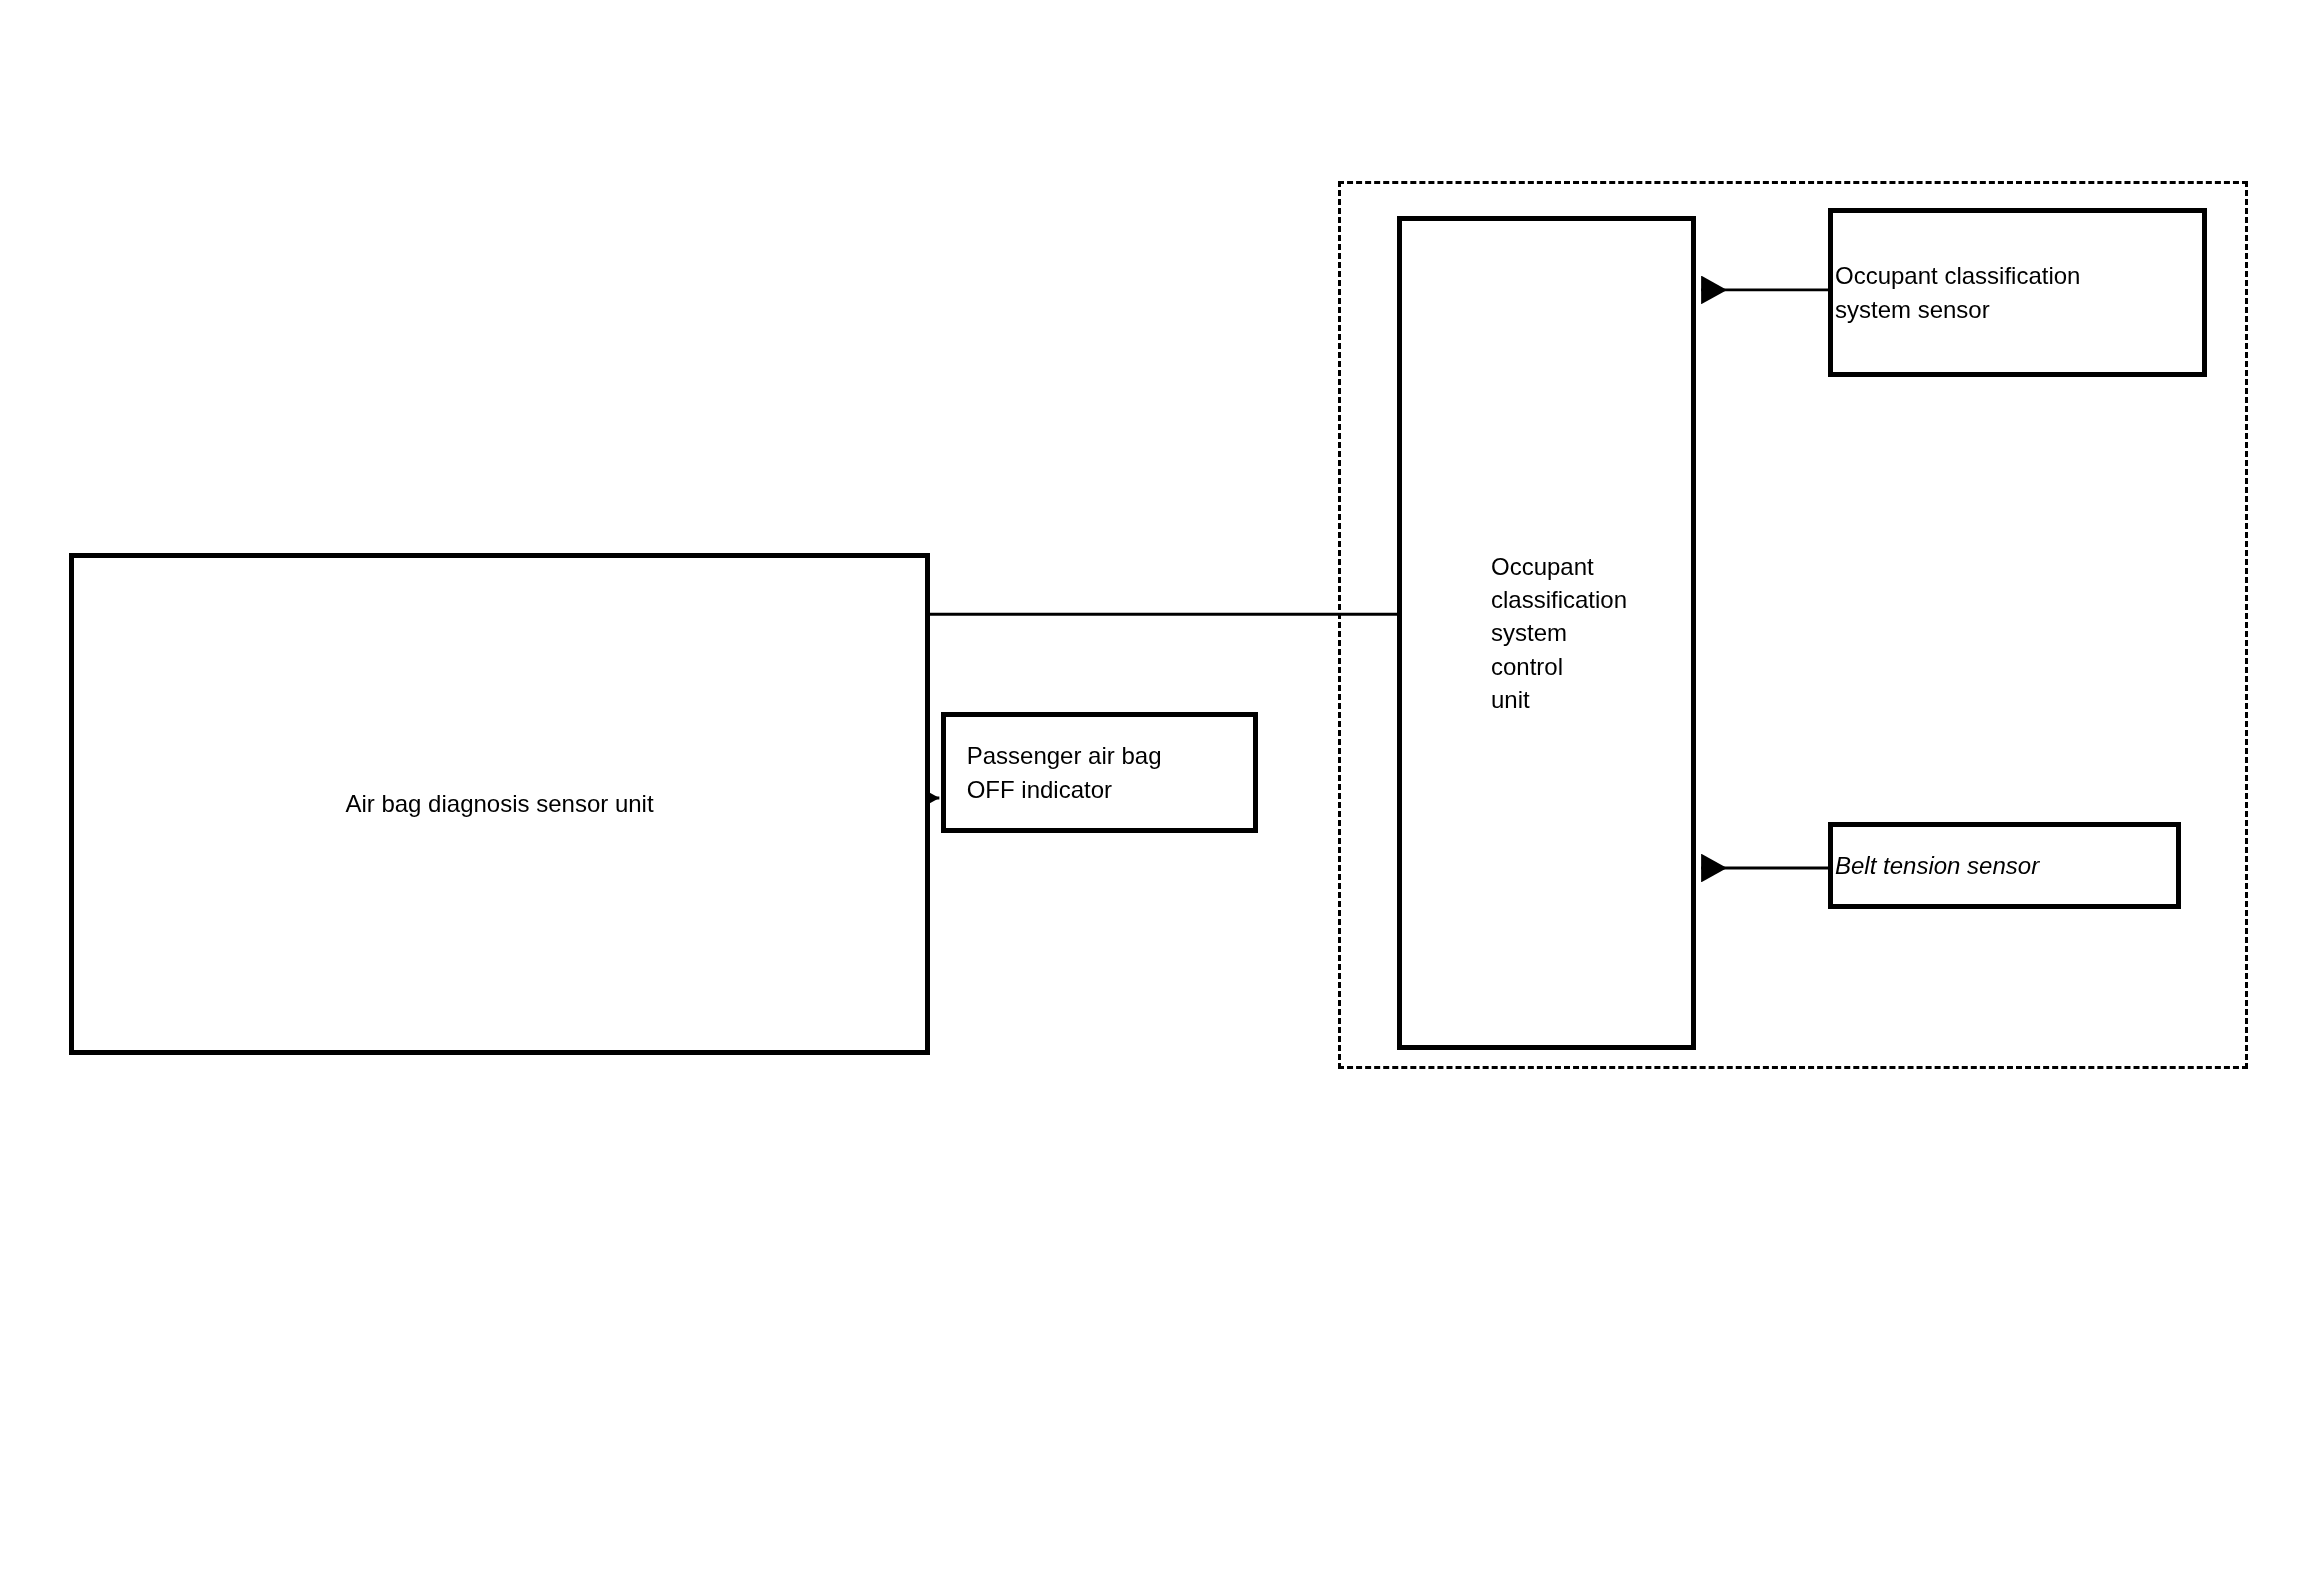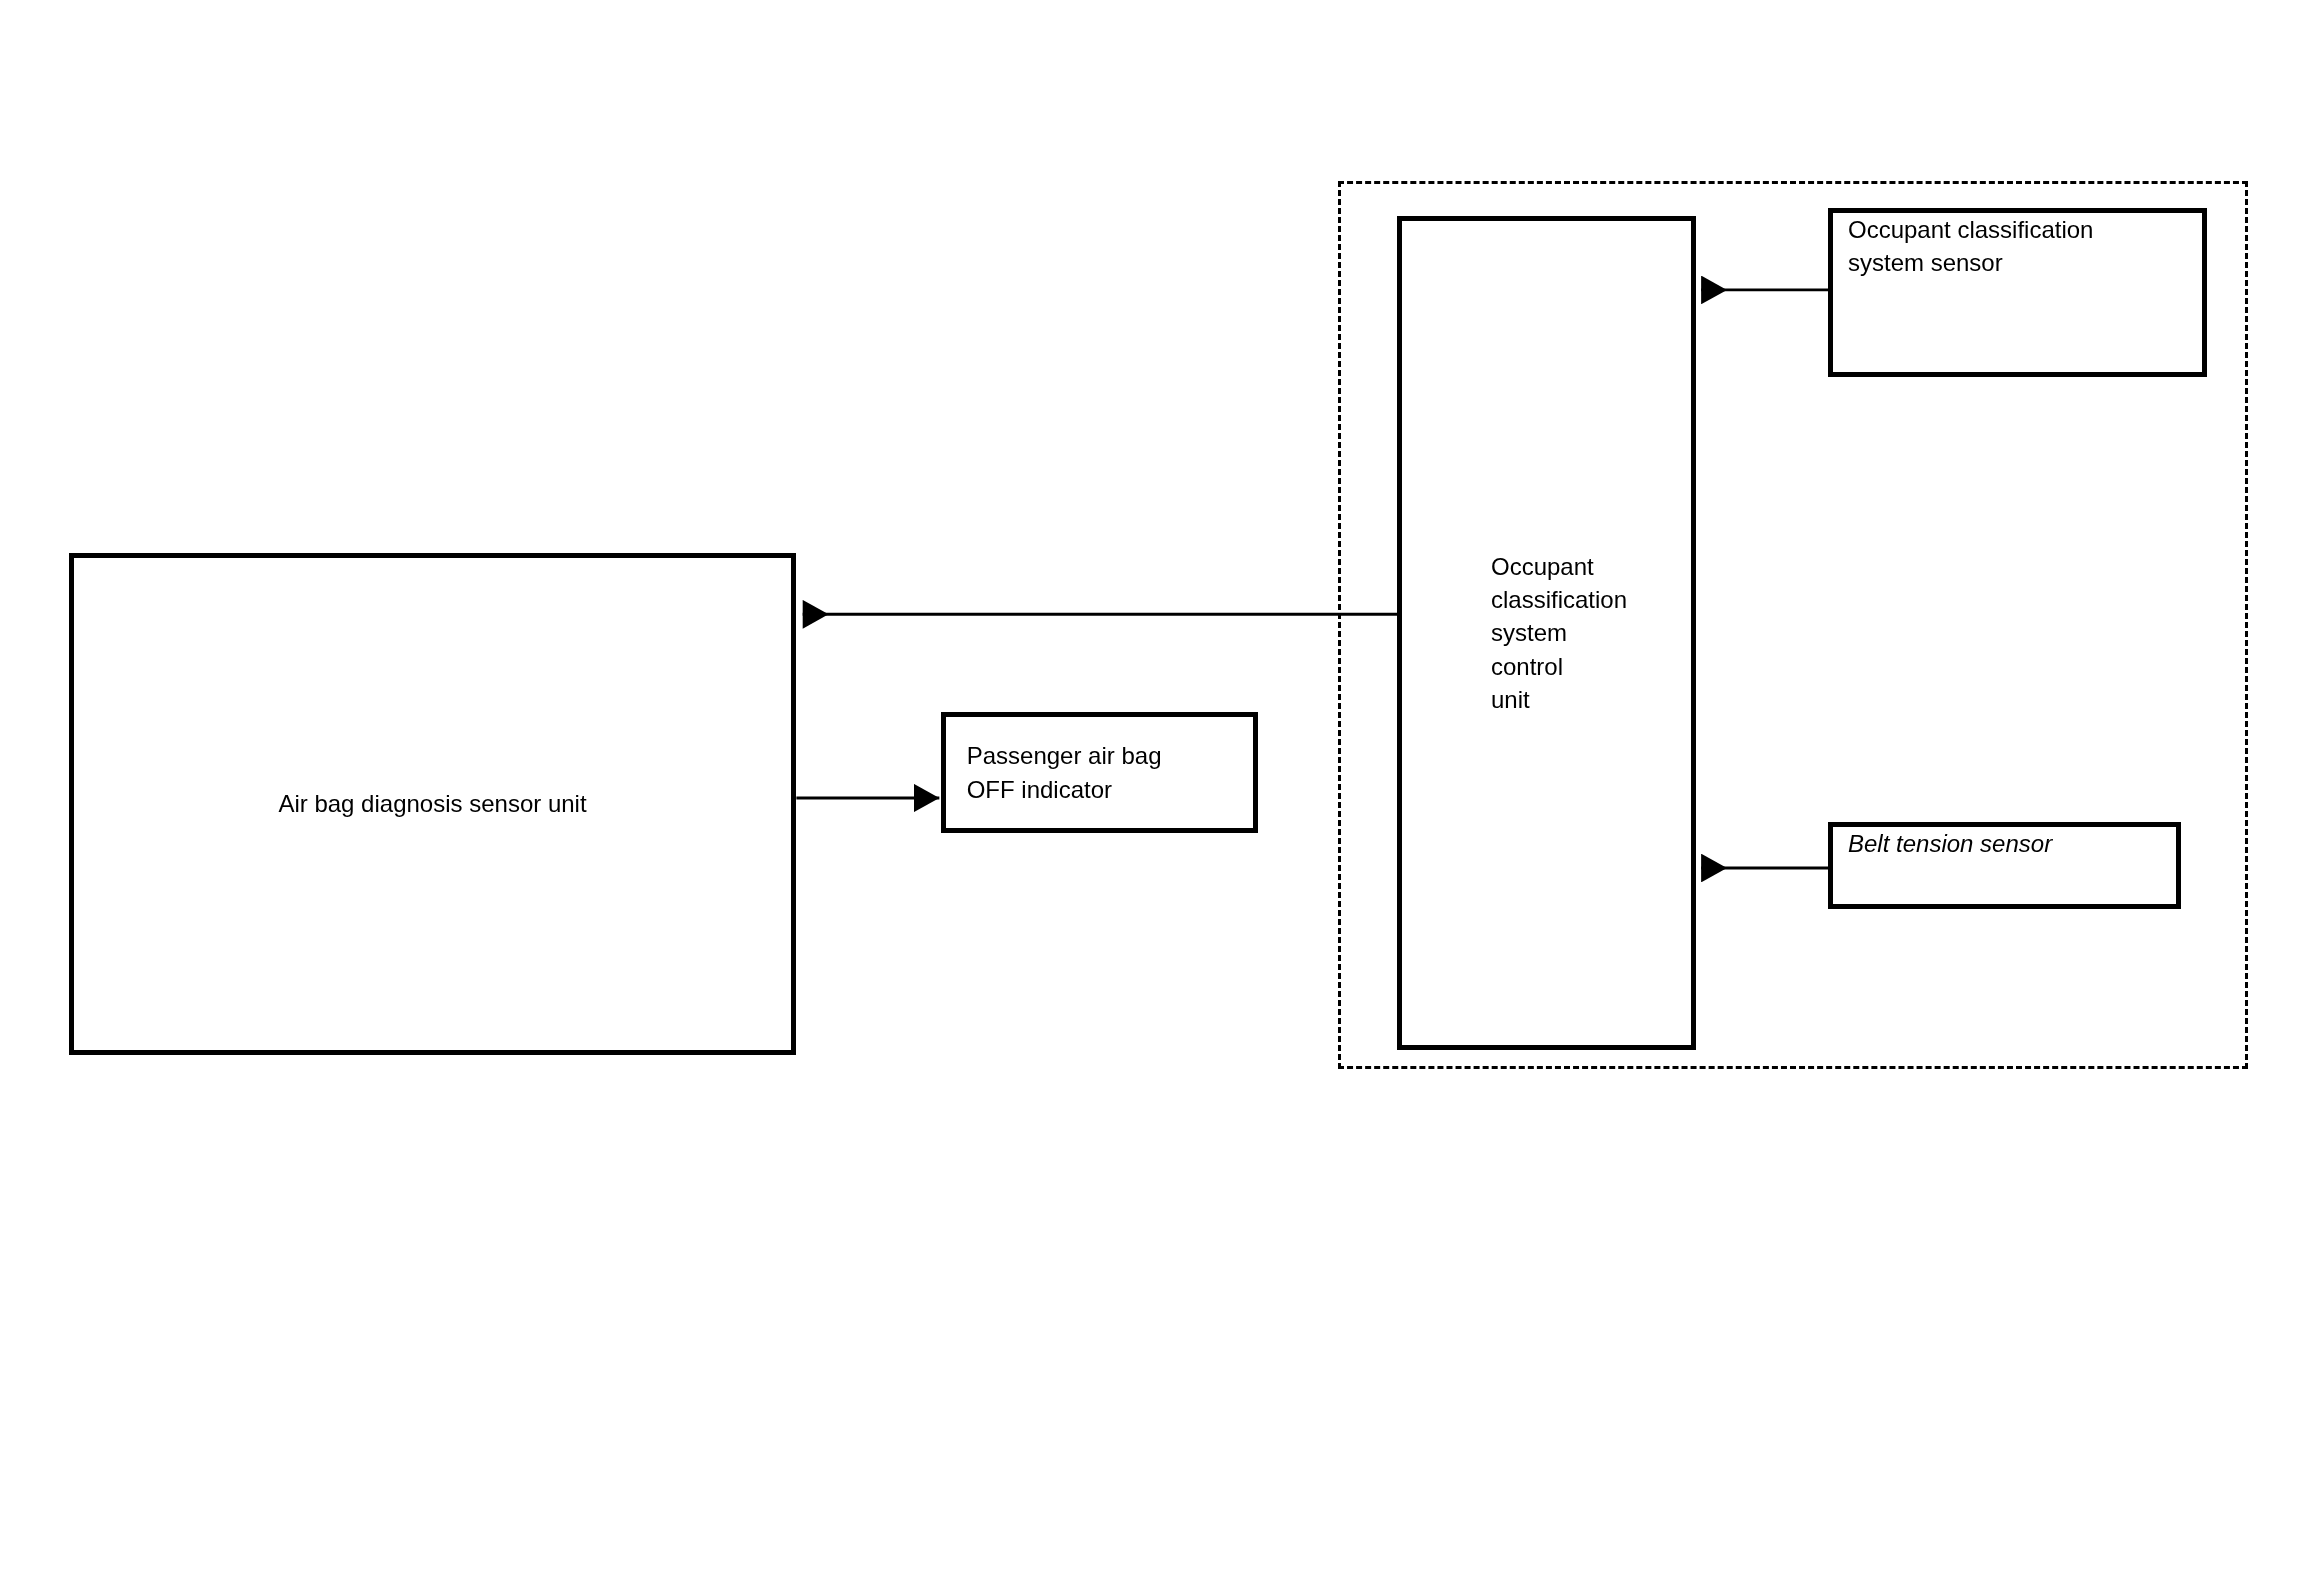--- a/index.html
+++ b/index.html
@@ -27,24 +27,24 @@
   }
   
   .node.center-label {
     display: flex;
     align-items: center;
     justify-content: center;
     text-align: center;
   }
   .node.left-label {
     display: flex;
-    align-items: flex-start;
+    align-items: center;
     justify-content: flex-start;
     text-align: left;
-    padding-left: 15px;
+    padding-left: 2px;
   }
   .node.mid-left-label {
     display: flex;
     align-items: center;
     justify-content: flex-start;
     text-align: left;
     padding-left: 20.7px;
   }
   
   .node.stack-label {
@@ -89,21 +89,21 @@
 
     <line x1="2434" y1="1070" x2="1398" y2="1070" stroke="#000000" stroke-width="5" marker-end="url(#arrow-left)"></line>
 
     <line x1="1387" y1="1390" x2="1636" y2="1390" stroke="#000000" stroke-width="5" marker-end="url(#arrow-right)"></line>
 
     <line x1="3185" y1="505" x2="2963" y2="505" stroke="#000000" stroke-width="5" marker-end="url(#arrow-left)"></line>
 
     <line x1="3185" y1="1512" x2="2963" y2="1512" stroke="#000000" stroke-width="5" marker-end="url(#arrow-left)"></line>
   </svg>
 
-  <div class="node center-label" style="left:69px; top:553px; width:727px; height:502px;">
+  <div class="node center-label" style="left:69px; top:553px; width:861px; height:502px;">
     <span>Air bag diagnosis sensor unit</span>
   </div>
 
   <div class="node mid-left-label" style="left:941px; top:712px; width:317px; height:121px;">
     <span>Passenger air bag
 OFF indicator</span>
   </div>
 
   <div class="node stack-label" style="left:1397px; top:216px; width:299px; height:834px;">
     <span>Occupant

